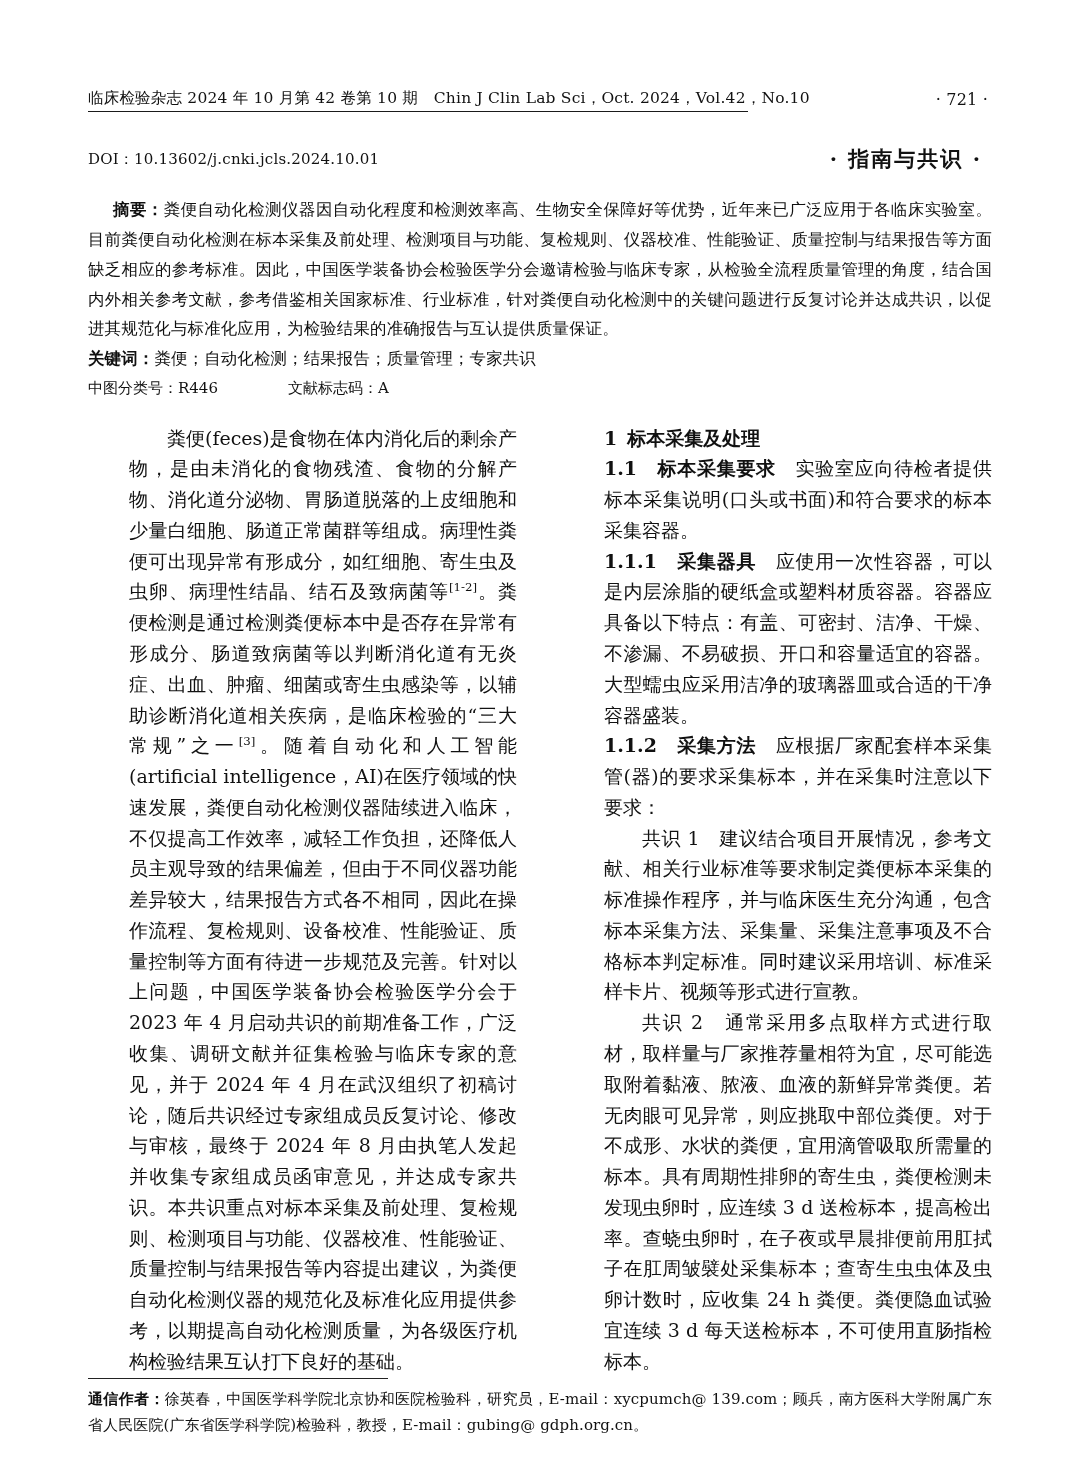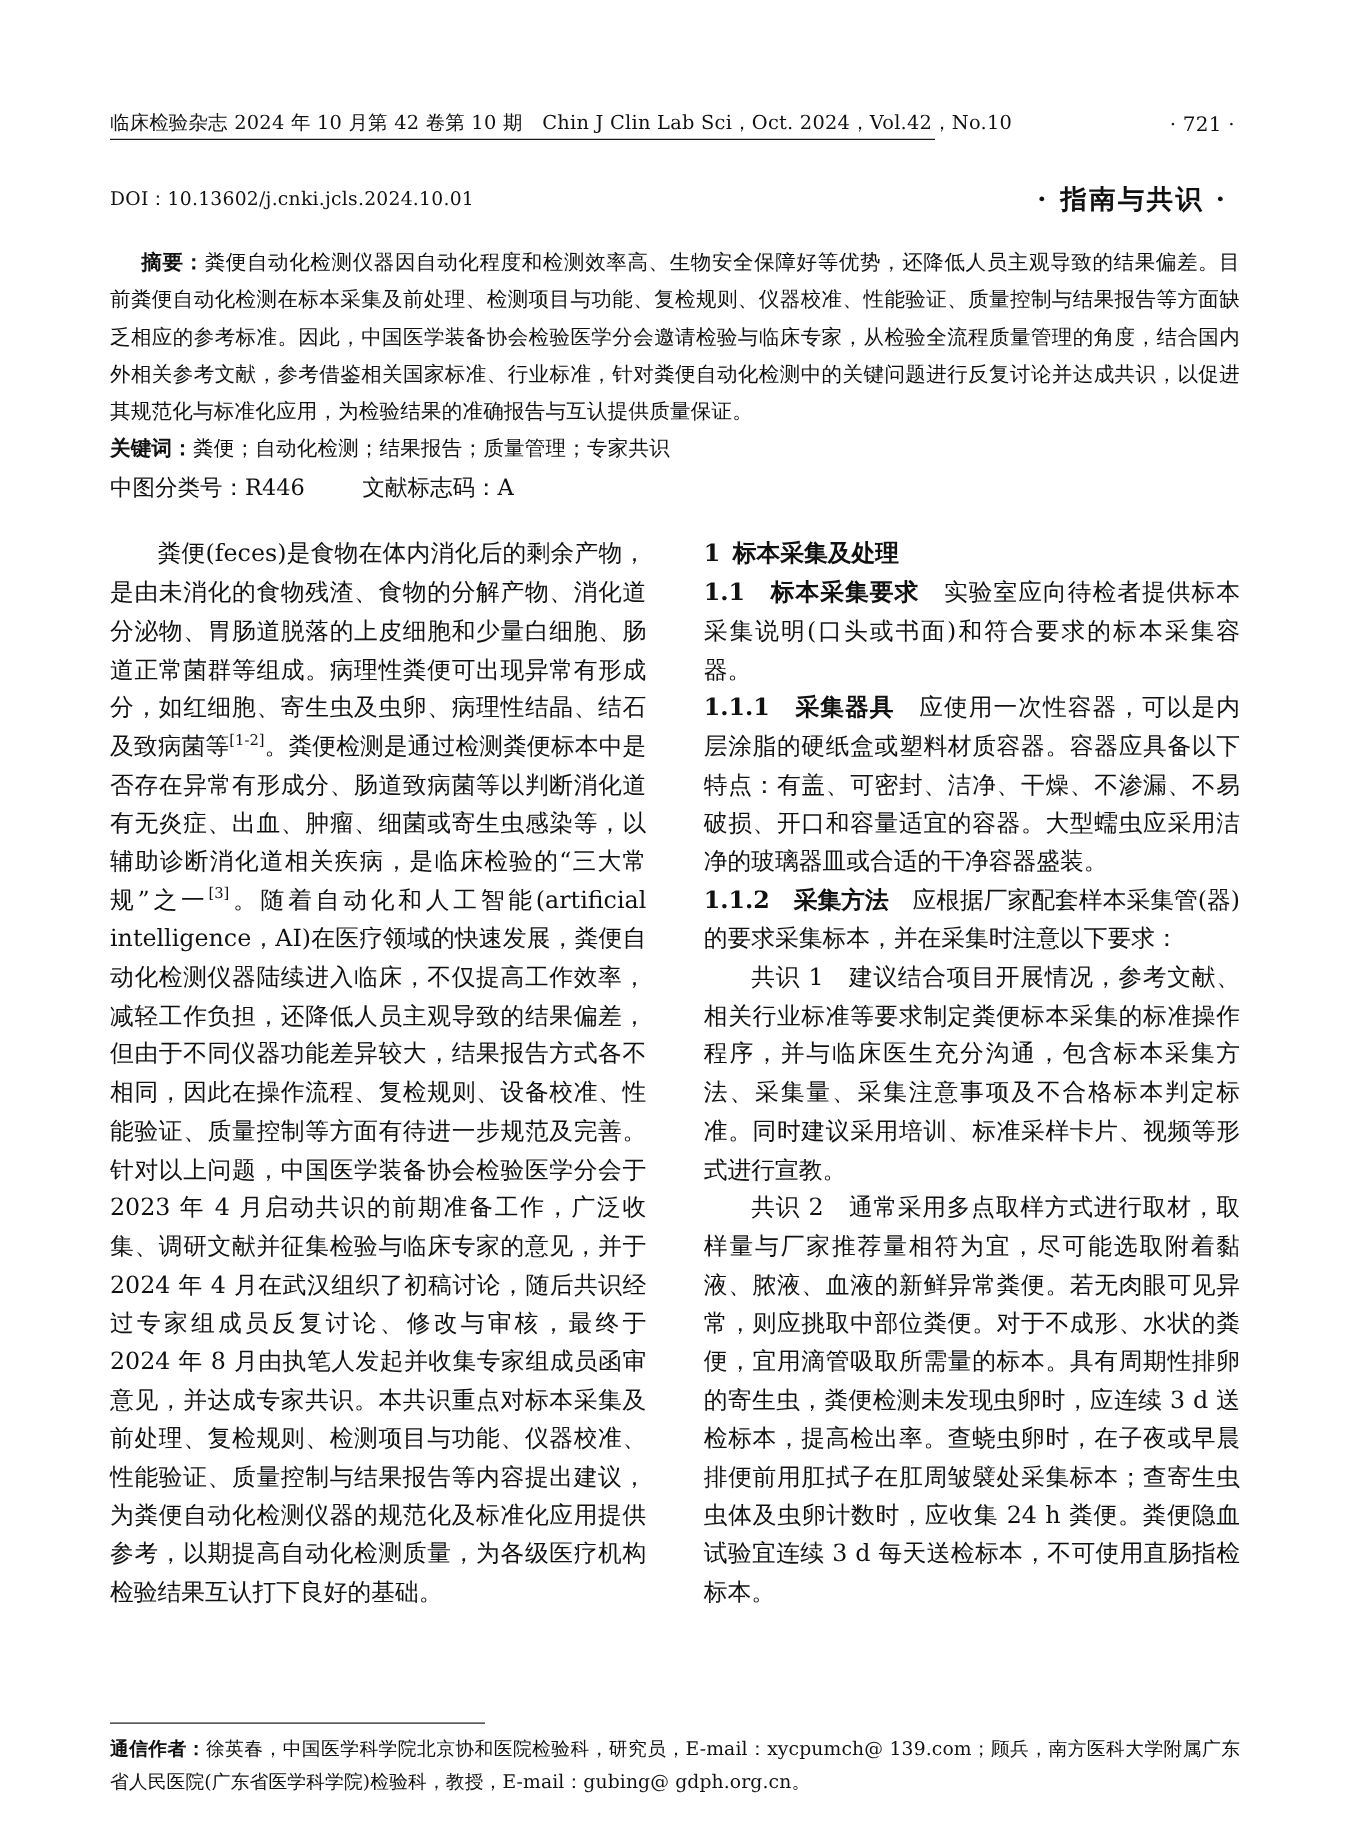--- a/index.html
+++ b/index.html
@@ -99,36 +99,37 @@
   }
   .abstract b { font-weight: bold; margin-left: 25px; }
   .meta-line {
     font-size: 16.4px;
     line-height: 1.82;
     letter-spacing: 0.2px;
   }
   .meta-line .lbl { font-weight: bold; }
   .clc-row {
     display: flex;
-    gap: 46px;
-    font-size: 18px;
+    gap: 70px;
+    font-size: 15px;
     line-height: 1.9;
   }
 
   
   .columns {
     display: flex;
     margin-top: 20px;
     gap: 46px;
   }
   .col {
     width: 429px;
     font-size: 19px;
     line-height: 1.62;
     text-align: justify;
+    margin-left: 41px;
   }
   .col p {
     margin: 0;
   }
   .indent { text-indent: 2em; }
   .sec-h {
     font-weight: bold;
     margin: 0;
   }
   .sec-h .num { margin-right: 10px; }
@@ -171,21 +172,21 @@
       <div class="runhead-rule"></div>
     </div>
 
     <div class="doi-row">
       <div class="doi">DOI：10.13602/j.cnki.jcls.2024.10.01</div>
       <div class="category">· 指南与共识 ·</div>
     </div>
 
 
     <div class="abstract">
-      <b>摘要：</b><span>粪便自动化检测仪器因自动化程度和检测效率高、生物安全保障好等优势，还降低人员主观导致的结果偏差。目前粪便自动化检测在标本采集及前处理、检测项目与功能、复检规则、仪器校准、性能验证、质量控制与结果报告等方面缺乏相应的参考标准。因此，中国医学装备协会检验医学分会邀请检验与临床专家，从检验全流程质量管理的角度，结合国内外相关参考文献，参考借鉴相关国家标准、行业标准，针对粪便自动化检测中的关键问题进行反复讨论并达成共识，以促进其规范化与标准化应用，为检验结果的准确报告与互认提供质量保证。</span>
+      <b>摘要：</b><span>粪便自动化检测仪器因自动化程度和检测效率高、生物安全保障好等优势，近年来已广泛应用于各临床实验室。目前粪便自动化检测在标本采集及前处理、检测项目与功能、复检规则、仪器校准、性能验证、质量控制与结果报告等方面缺乏相应的参考标准。因此，中国医学装备协会检验医学分会邀请检验与临床专家，从检验全流程质量管理的角度，结合国内外相关参考文献，参考借鉴相关国家标准、行业标准，针对粪便自动化检测中的关键问题进行反复讨论并达成共识，以促进其规范化与标准化应用，为检验结果的准确报告与互认提供质量保证。</span>
     </div>
 
     <div class="meta-line">
       <span class="lbl">关键词：</span><span>粪便；自动化检测；结果报告；质量管理；专家共识</span>
     </div>
 
     <div class="clc-row">
       <div>
         <span class="lbl">中图分类号：</span><span>R446</span>
       </div>

